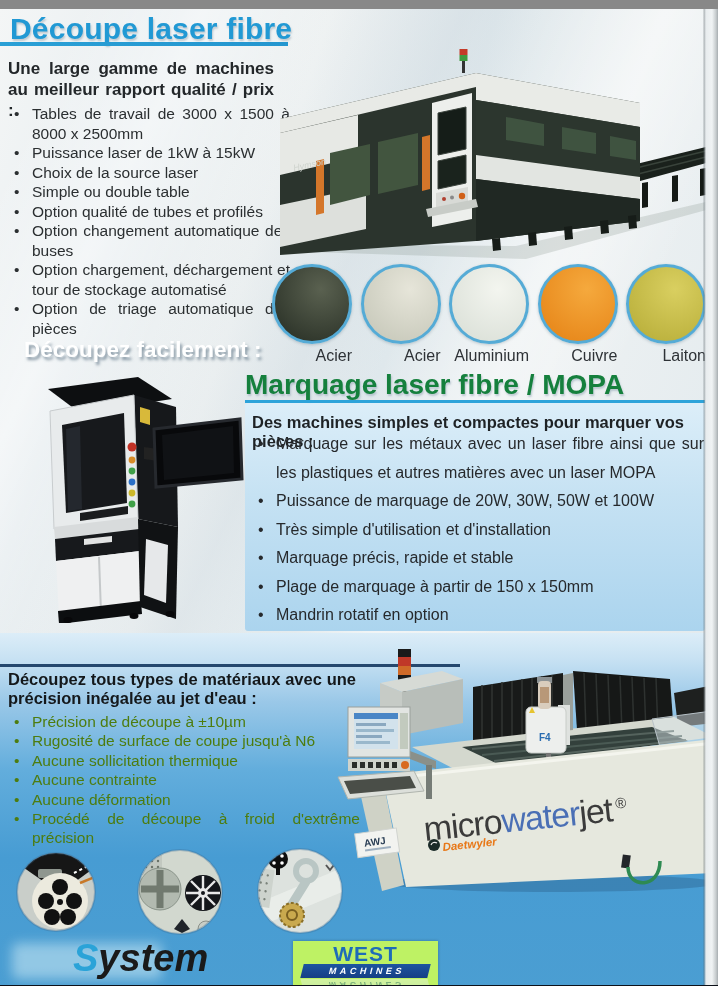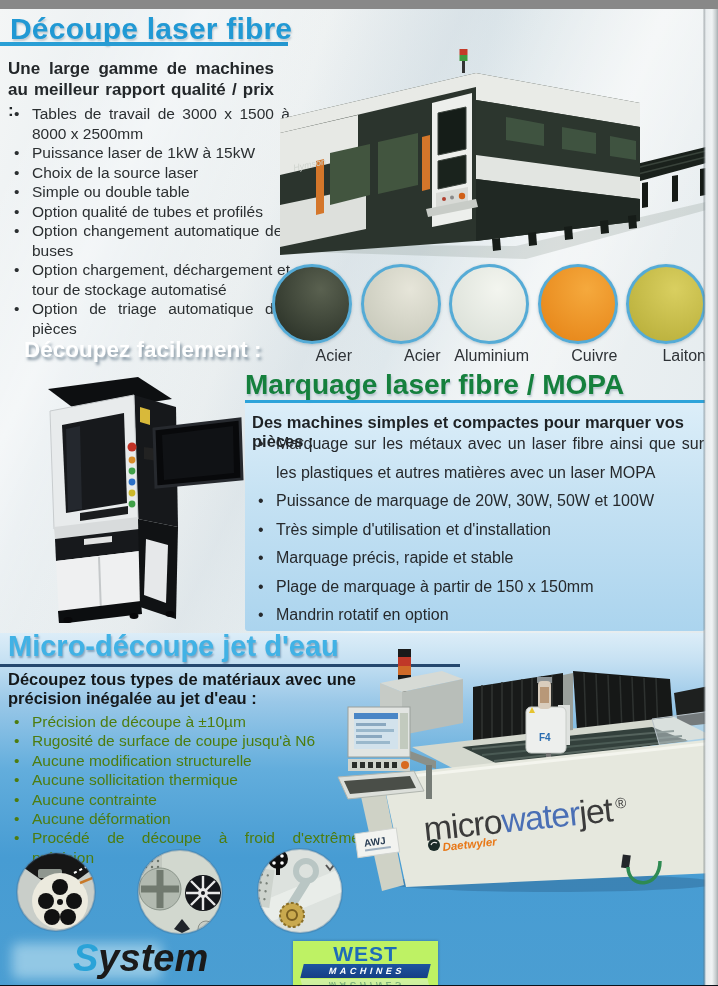--- a/index.html
+++ b/index.html
@@ -230,28 +230,26 @@
       <line x1="71" y1="190" x2="73" y2="246" stroke="#c5c8ca" stroke-width="2"></line>
       <polygon points="30,244 113,234 114,247 31,257" fill="#0c0e10"></polygon>
       <polygon points="110,152 150,160 148,252 112,240" fill="#101214"></polygon>
       <polygon points="118,172 140,178 138,236 116,228" fill="#e6e8ea"></polygon>
       <ellipse cx="40" cy="253" rx="4.5" ry="3" fill="#08080a"></ellipse>
       <ellipse cx="106" cy="249" rx="4.5" ry="3" fill="#08080a"></ellipse>
       <ellipse cx="142" cy="247" rx="4.5" ry="3" fill="#08080a"></ellipse>
     </g>
   </svg>
 
-  <div class="s3-title">Micro-découpe jet d'eau</div>
   <div class="s3-rule"></div>
   <div class="s3-intro">Découpez tous types de matériaux avec une précision inégalée au jet d'eau :</div>
   <ul class="plain s3-list">
 
   <li>Précision de découpe à ±10µm</li>
       <li>Rugosité de surface de coupe jusqu'à N6</li>
-      <li>Aucune modification structurelle</li>
       <li>Aucune sollicitation thermique</li>
       <li>Aucune contrainte</li>
       <li>Aucune déformation</li>
       <li>Procédé de découpe à froid d'extrême précision</li>
     </ul>
 
   <svg class="machine3" viewBox="0 0 394 258">
     <ellipse cx="230" cy="248" rx="165" ry="9" fill="rgba(25,60,95,.25)"></ellipse>
 
     <g>

